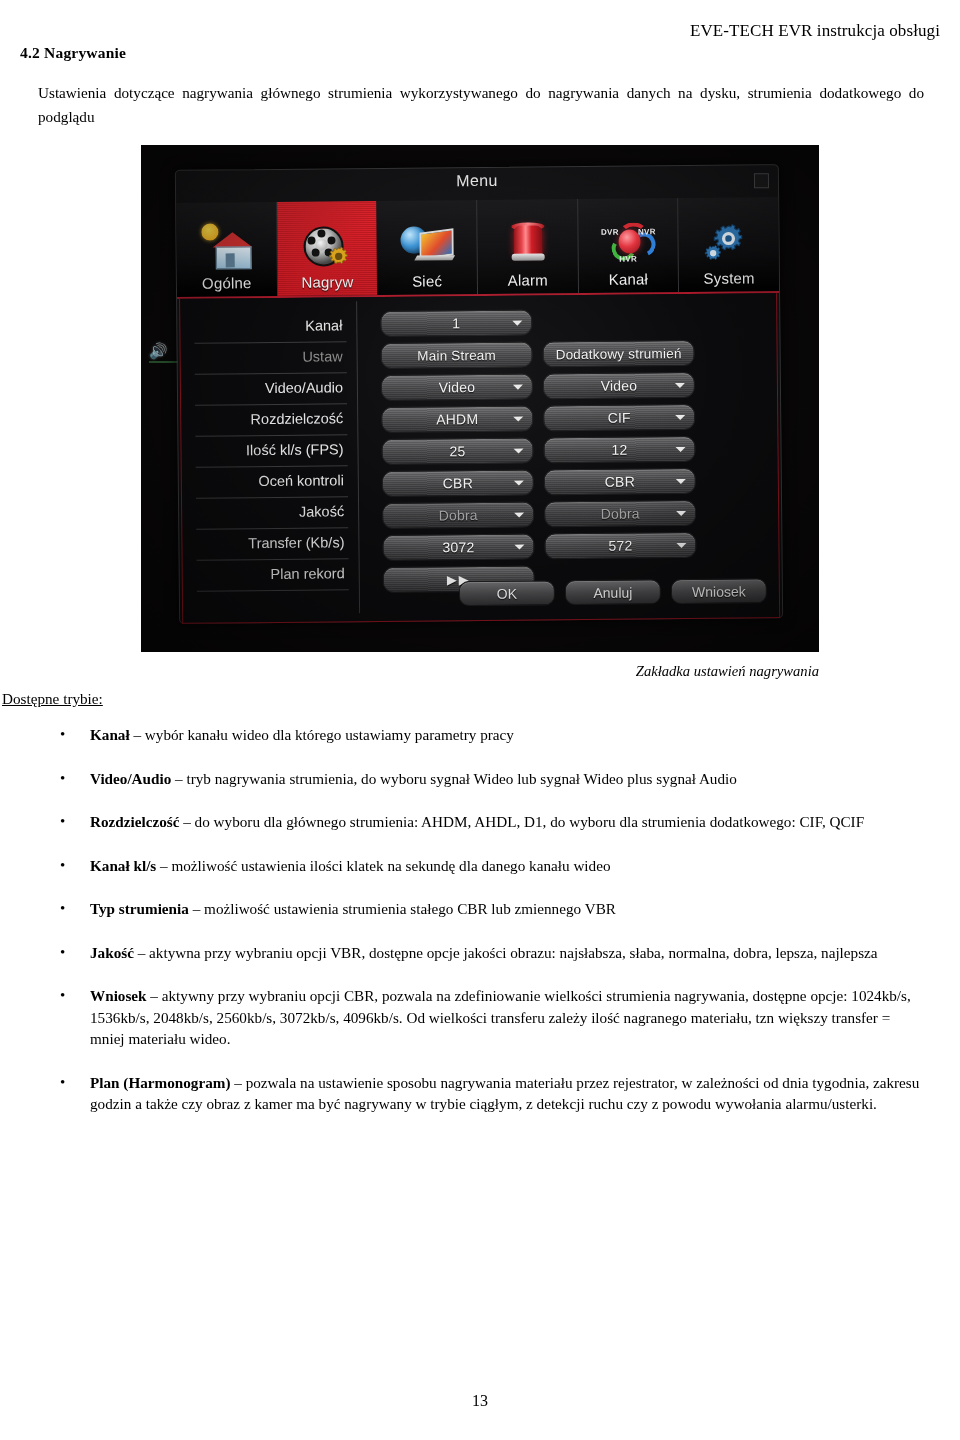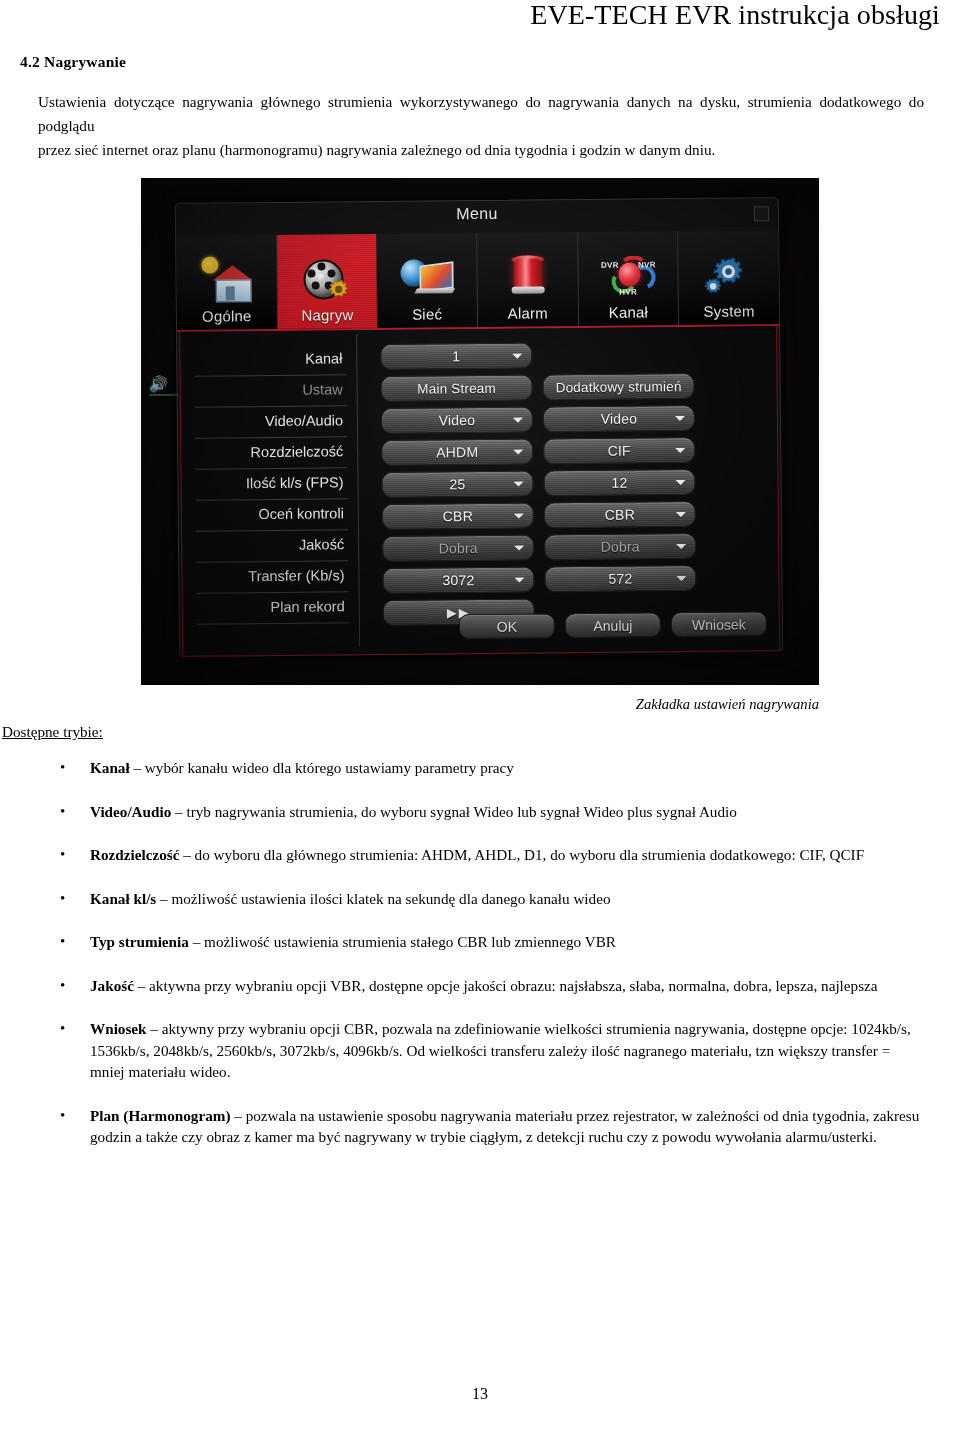--- a/index.html
+++ b/index.html
@@ -20,32 +20,31 @@
     position: relative;
     width: 960px;
     height: 1440px;
     box-sizing: border-box;
     padding: 0 18px;
   }
 
   
   .doc-header {
     text-align: right;
-    font-size: 28px;
+    font-size: 17px;
     line-height: 26px;
-    padding-top: 2px;
+    padding-top: 18px;
     padding-right: 2px;
     letter-spacing: 0.1px;
   }
 
   
   .section-heading {
     font-size: 15.5px;
     font-weight: bold;
-    margin-top: 25px;
     margin-left: 2px;
     letter-spacing: 0.2px;
   }
 
   
   .intro {
     font-size: 15.2px;
     line-height: 24px;
     margin-top: 19px;
     margin-left: 20px;
@@ -472,40 +471,39 @@
     top: 0;
     font-size: 15px;
     line-height: 21.5px;
   }
   .bullet b { font-weight: bold; }
 
   
   .page-number {
     position: absolute;
     left: 0; right: 0;
-    bottom: 37px;
+    bottom: 30px;
     text-align: center;
     font-size: 16px;
   }
 </style>
 </head>
 <body>
 
 <div class="page">
 
   
   <div class="doc-header">EVE-TECH EVR instrukcja obsługi</div>
 
   
   <div class="section-heading">4.2 Nagrywanie</div>
 
   
   <div class="intro">
     <span class="ln">Ustawienia dotyczące nagrywania głównego strumienia wykorzystywanego do nagrywania danych na dysku, strumienia dodatkowego do podglądu</span>
-    <span class="ln">przez sieć internet oraz planu (harmonogramu) nagrywania zależnego od dnia tygodnia i godzin w danym dniu.</span>
   </div>
 
   
   <div class="figure">
     <div class="photo">
 
       <div class="speaker-glyph">
         🔊<span class="bar"></span>
       </div>
 

